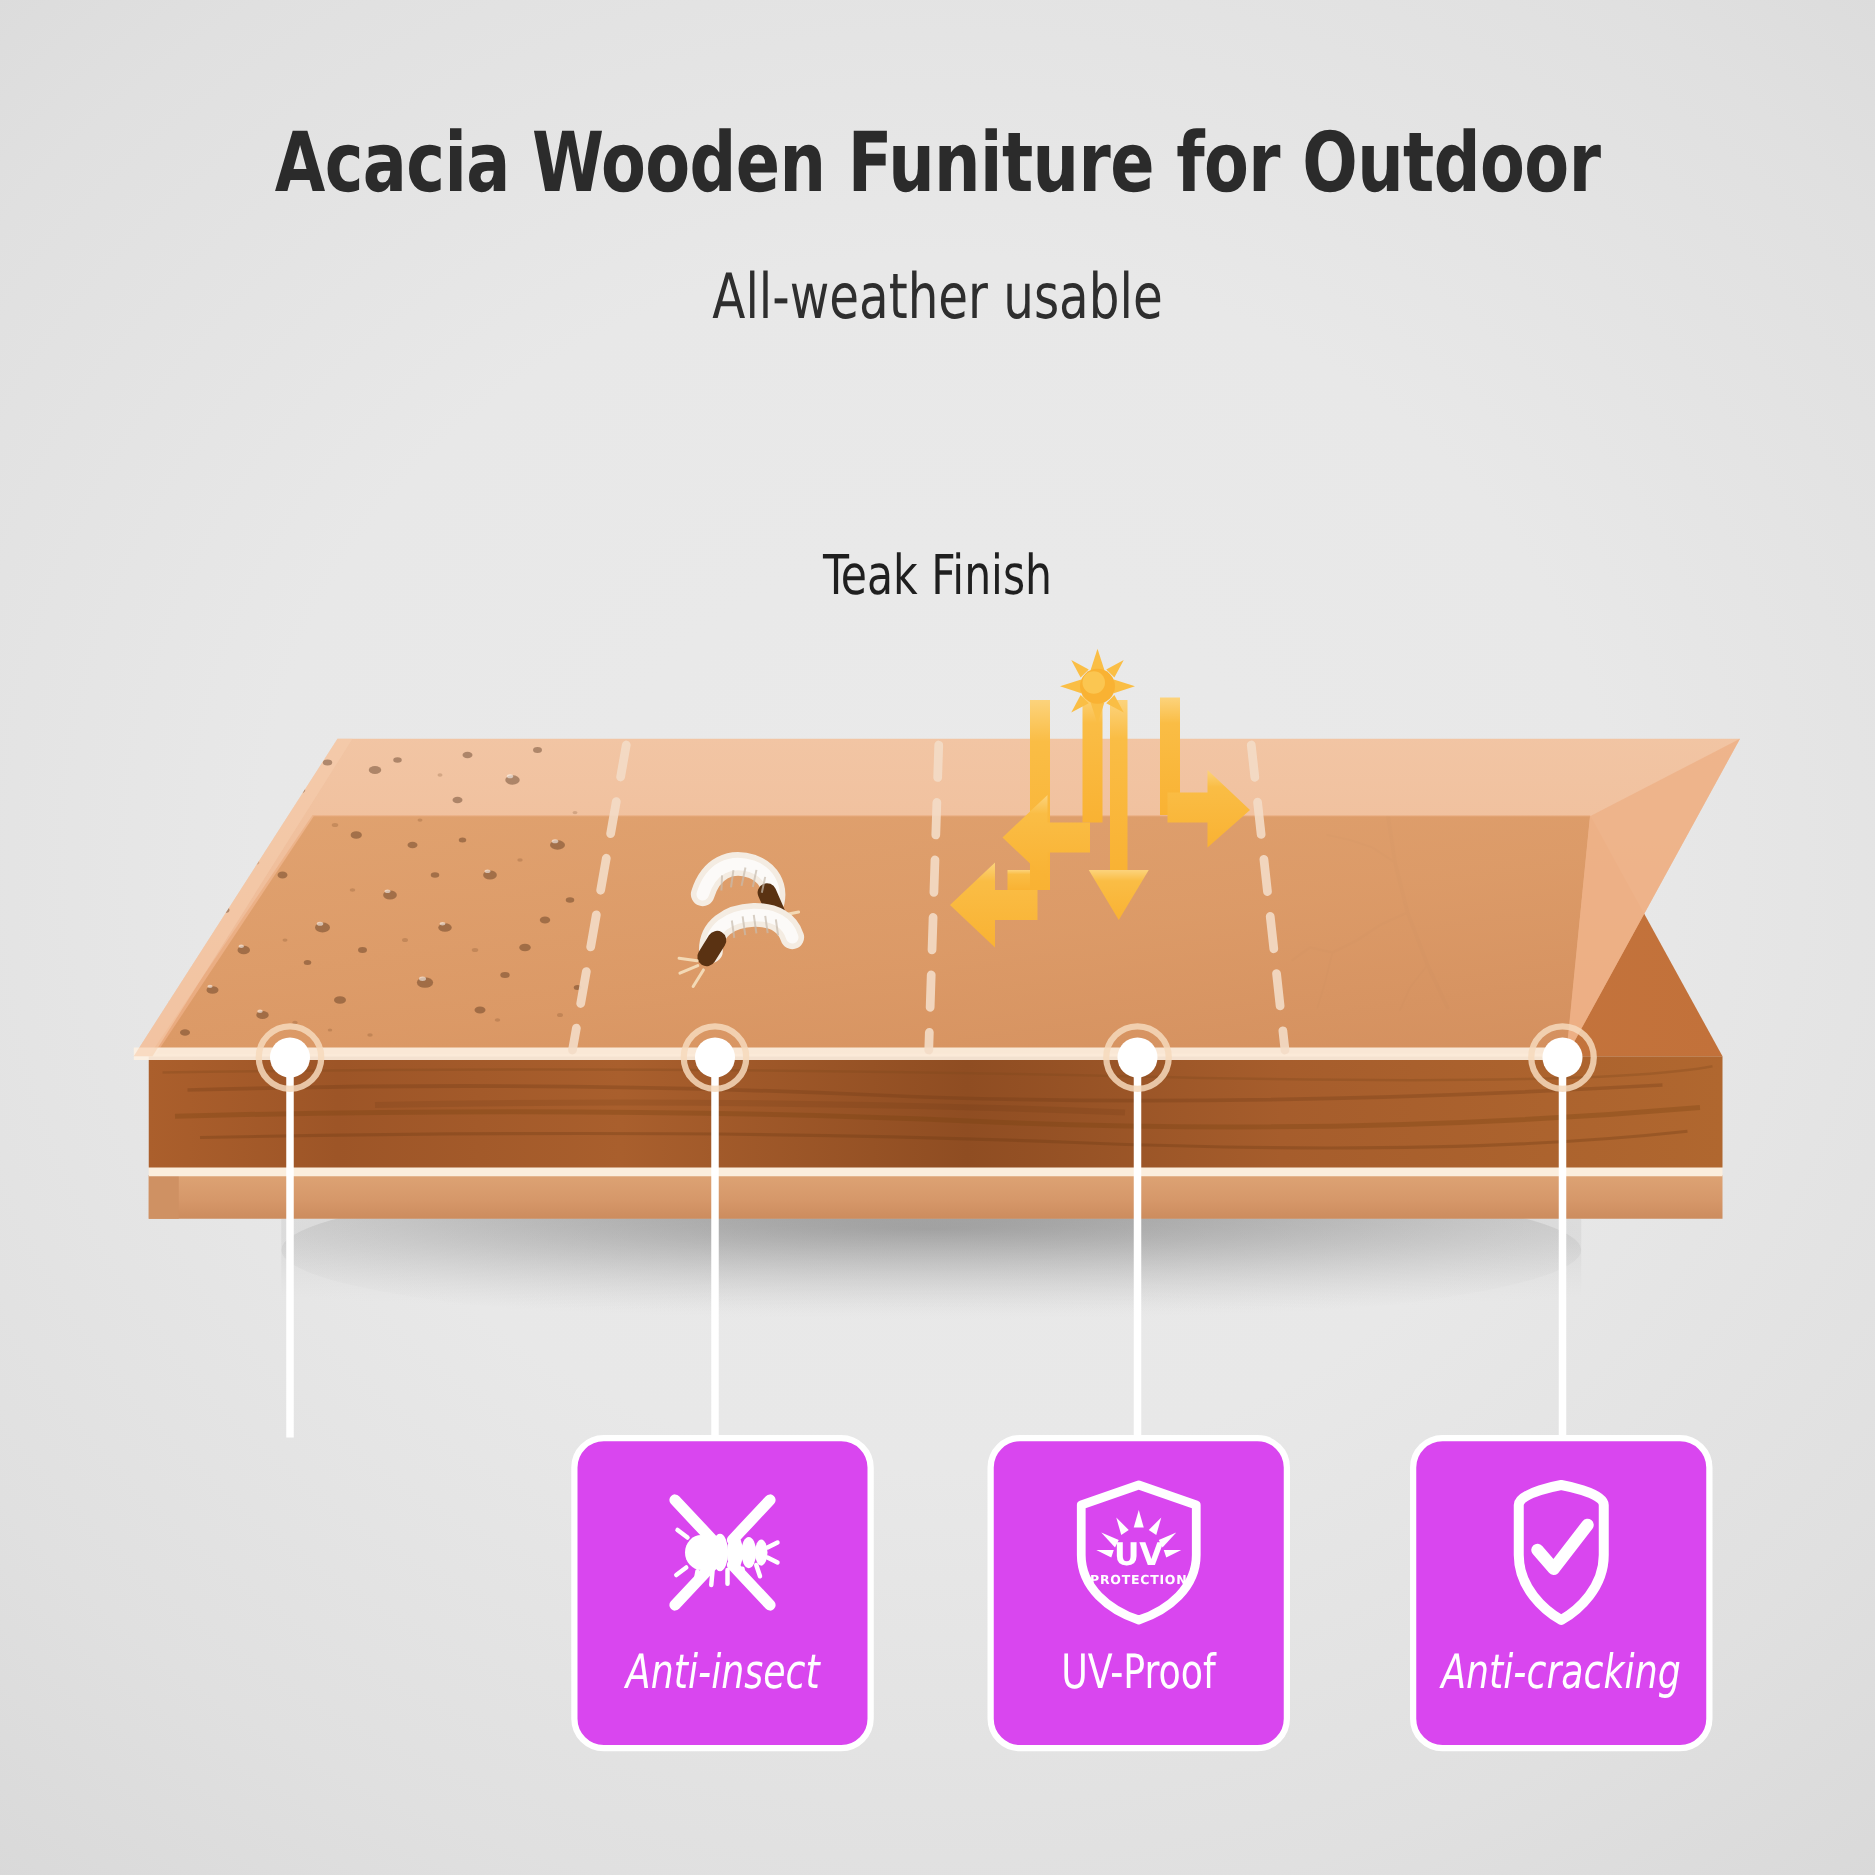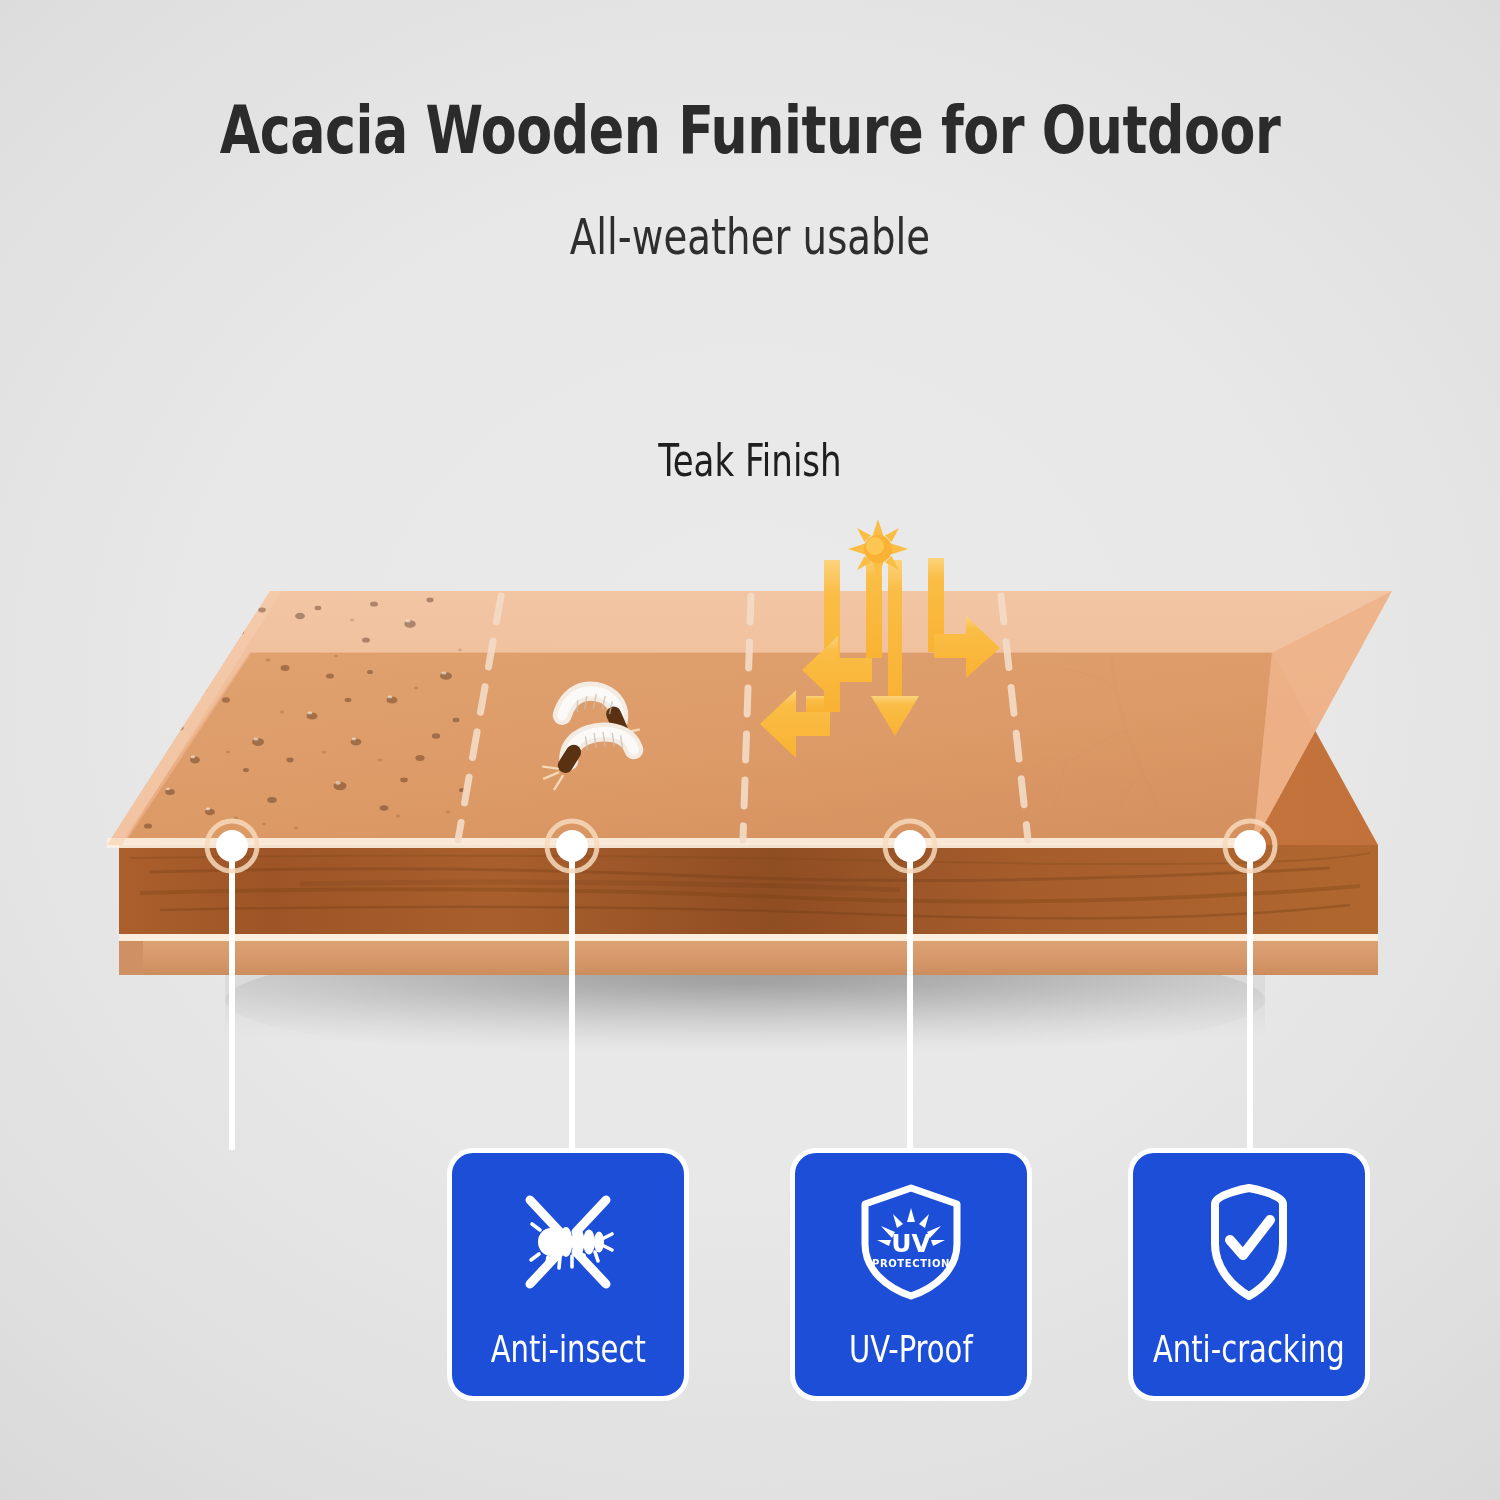--- a/index.html
+++ b/index.html
@@ -52,43 +52,43 @@
   #illus svg { position:absolute; left:0; top:0; }
 
   
   #cards {
     position:absolute; left:0; top:1148px; width:1500px; height:270px;
   }
   .card {
     position:absolute;
     width:242px; height:253px;
     border-radius:26px;
-    background:#1d4ed8;
+    background:#d946ef;
     border:5px solid #ffffff;
     display:flex; flex-direction:column;
-    align-items:center; justify-content:flex-start;gap:12px;
+    align-items:center; justify-content:flex-start;
   }
   .card .icon-wrap {
     margin-top:30px;
     height:118px;
     display:flex; align-items:center; justify-content:center;
   }
   .card .card-label {
     margin-top:14px;
     font-family:"DejaVu Sans Condensed","Liberation Sans Narrow","Liberation Sans", sans-serif;
     font-size:38px;
     color:#ffffff;
     white-space:nowrap;
     transform:scaleX(0.85);
     transform-origin:50% 50%;
   }
   #card0 { left:114px; }
-  #card1 { left:447px; }
+  #card1 { left:457px;font-style:italic; }
   #card2 { left:790px; }
-  #card3 { left:1128px; }
+  #card3 { left:1128px;font-style:italic; }
 </style>
 </head>
 <body>
 
 <div id="title">Acacia Wooden Funiture for Outdoor</div>
 <div id="subtitle">All-weather usable</div>
 <div id="layer-label">Teak Finish</div>
 
 <div id="illus">
 <svg width="1500" height="1500" viewBox="0 0 1500 1500" xmlns="http://www.w3.org/2000/svg">

